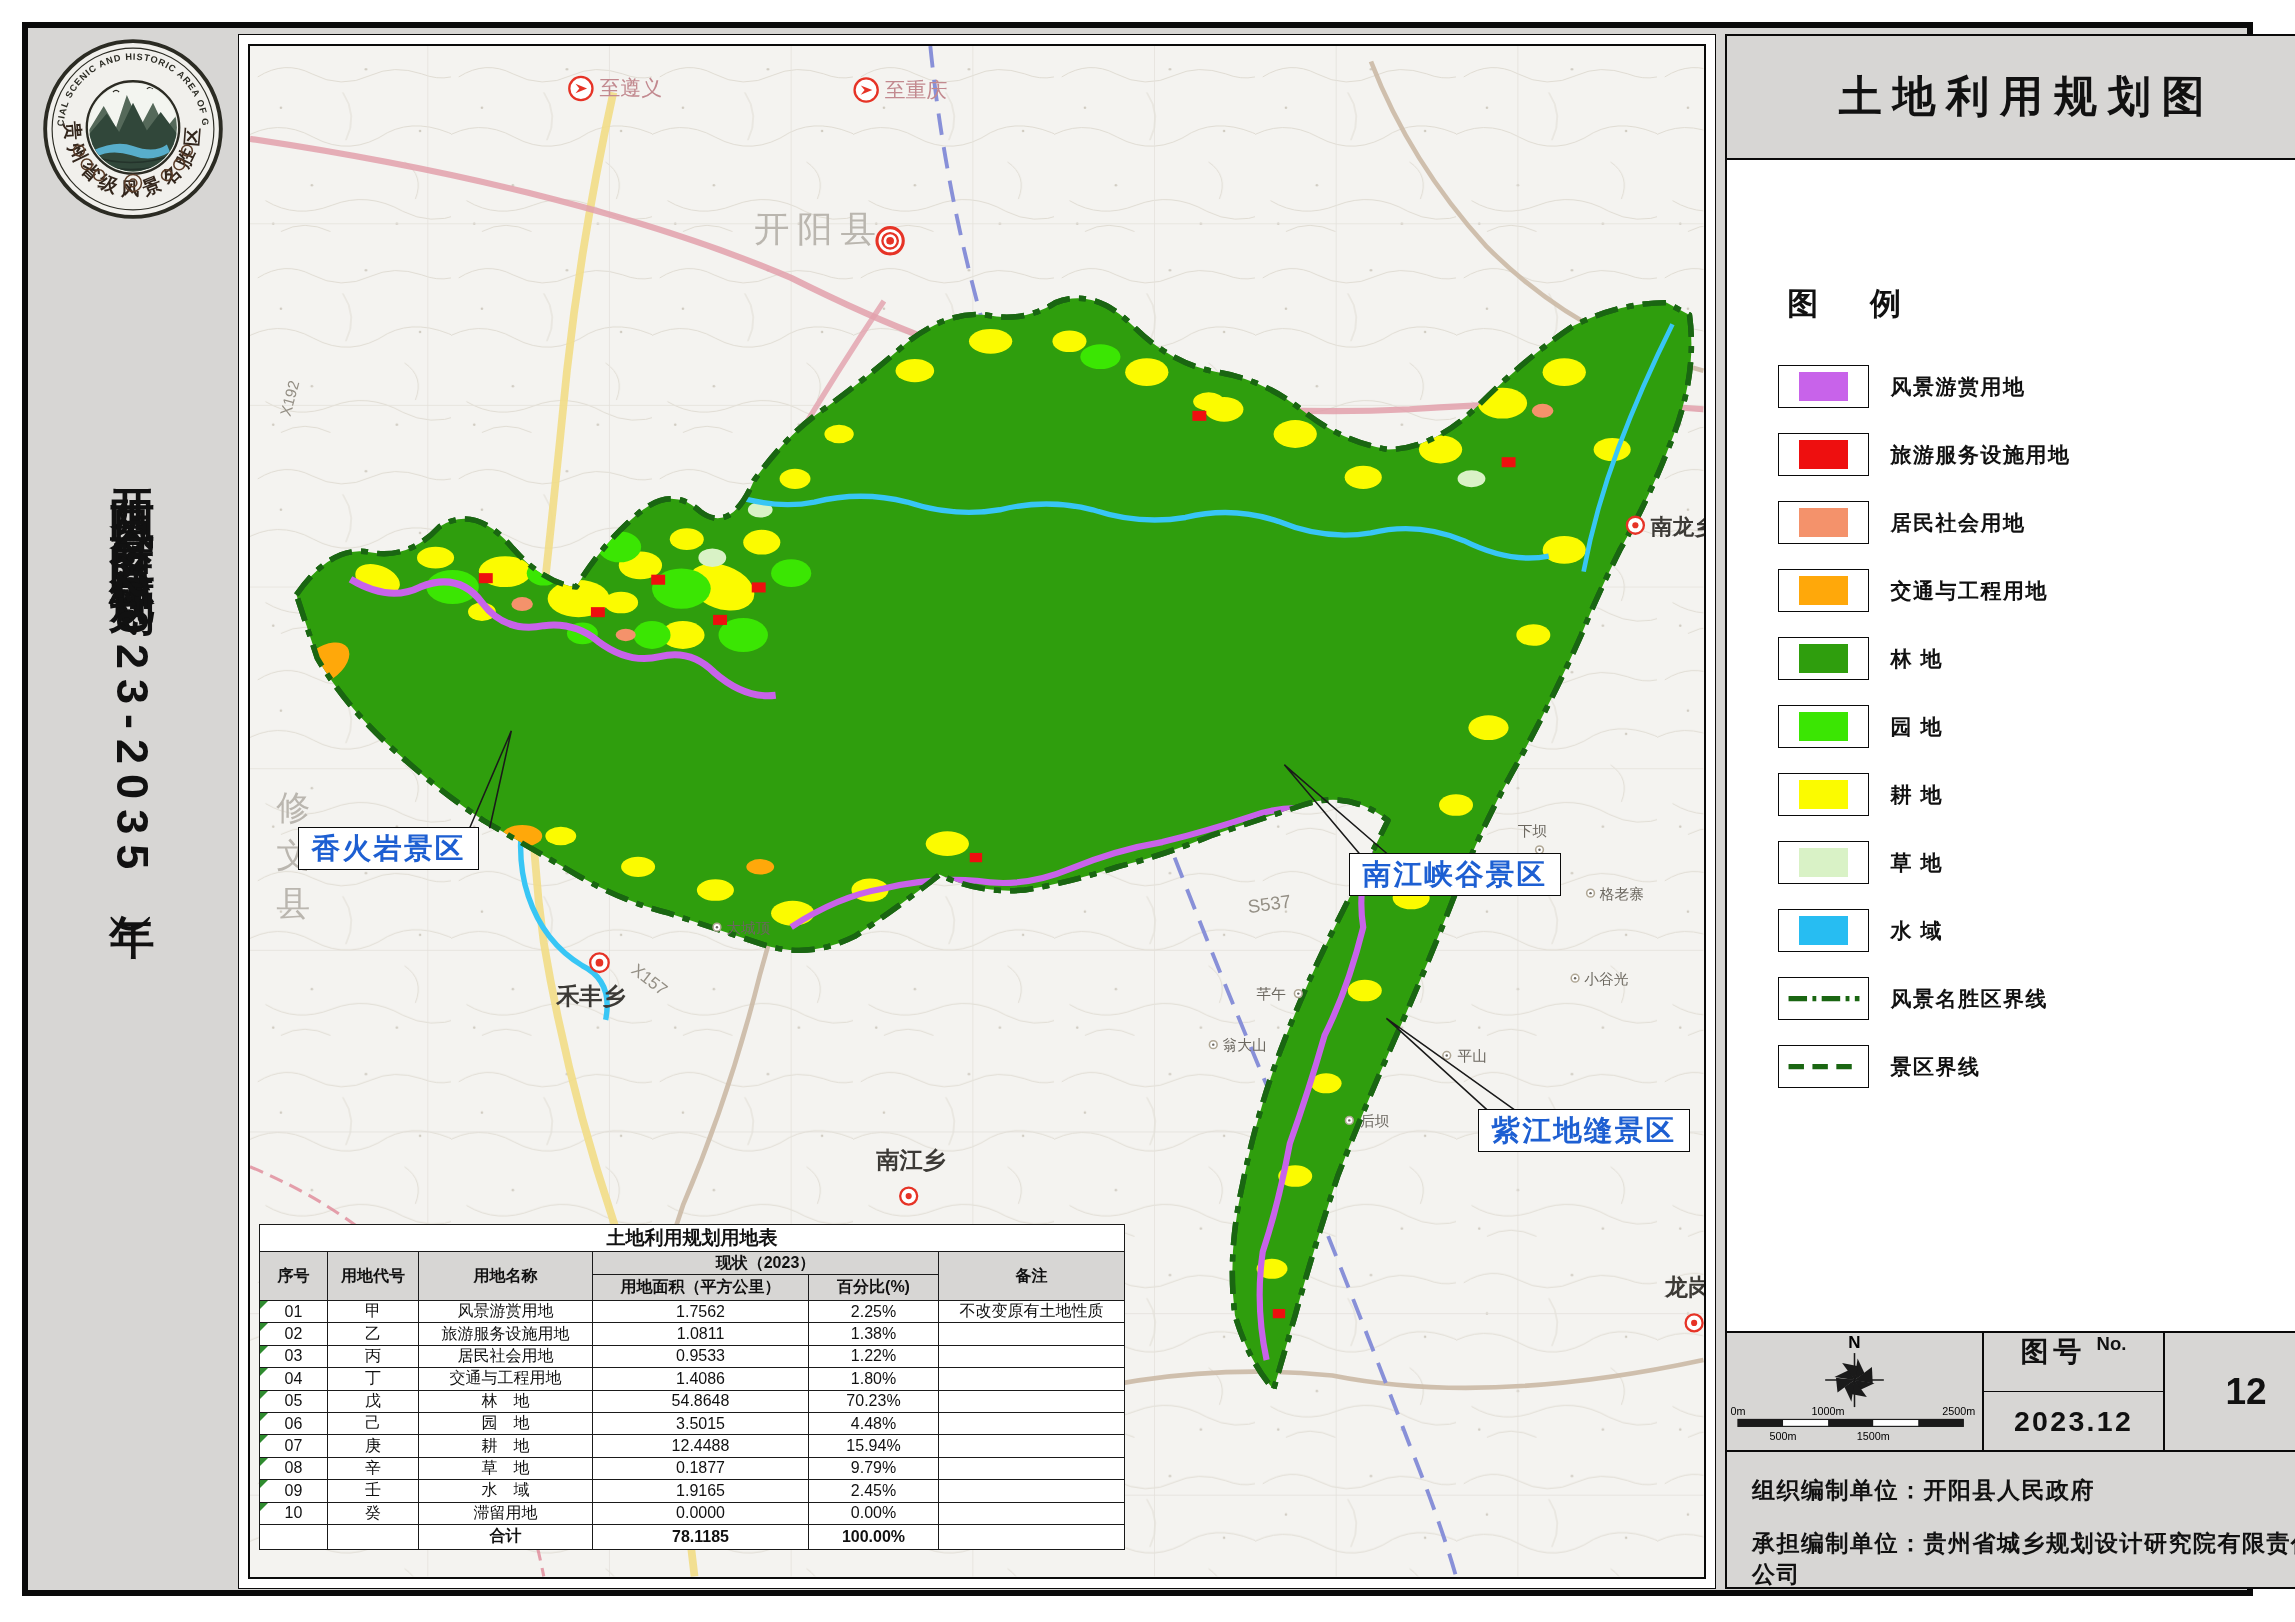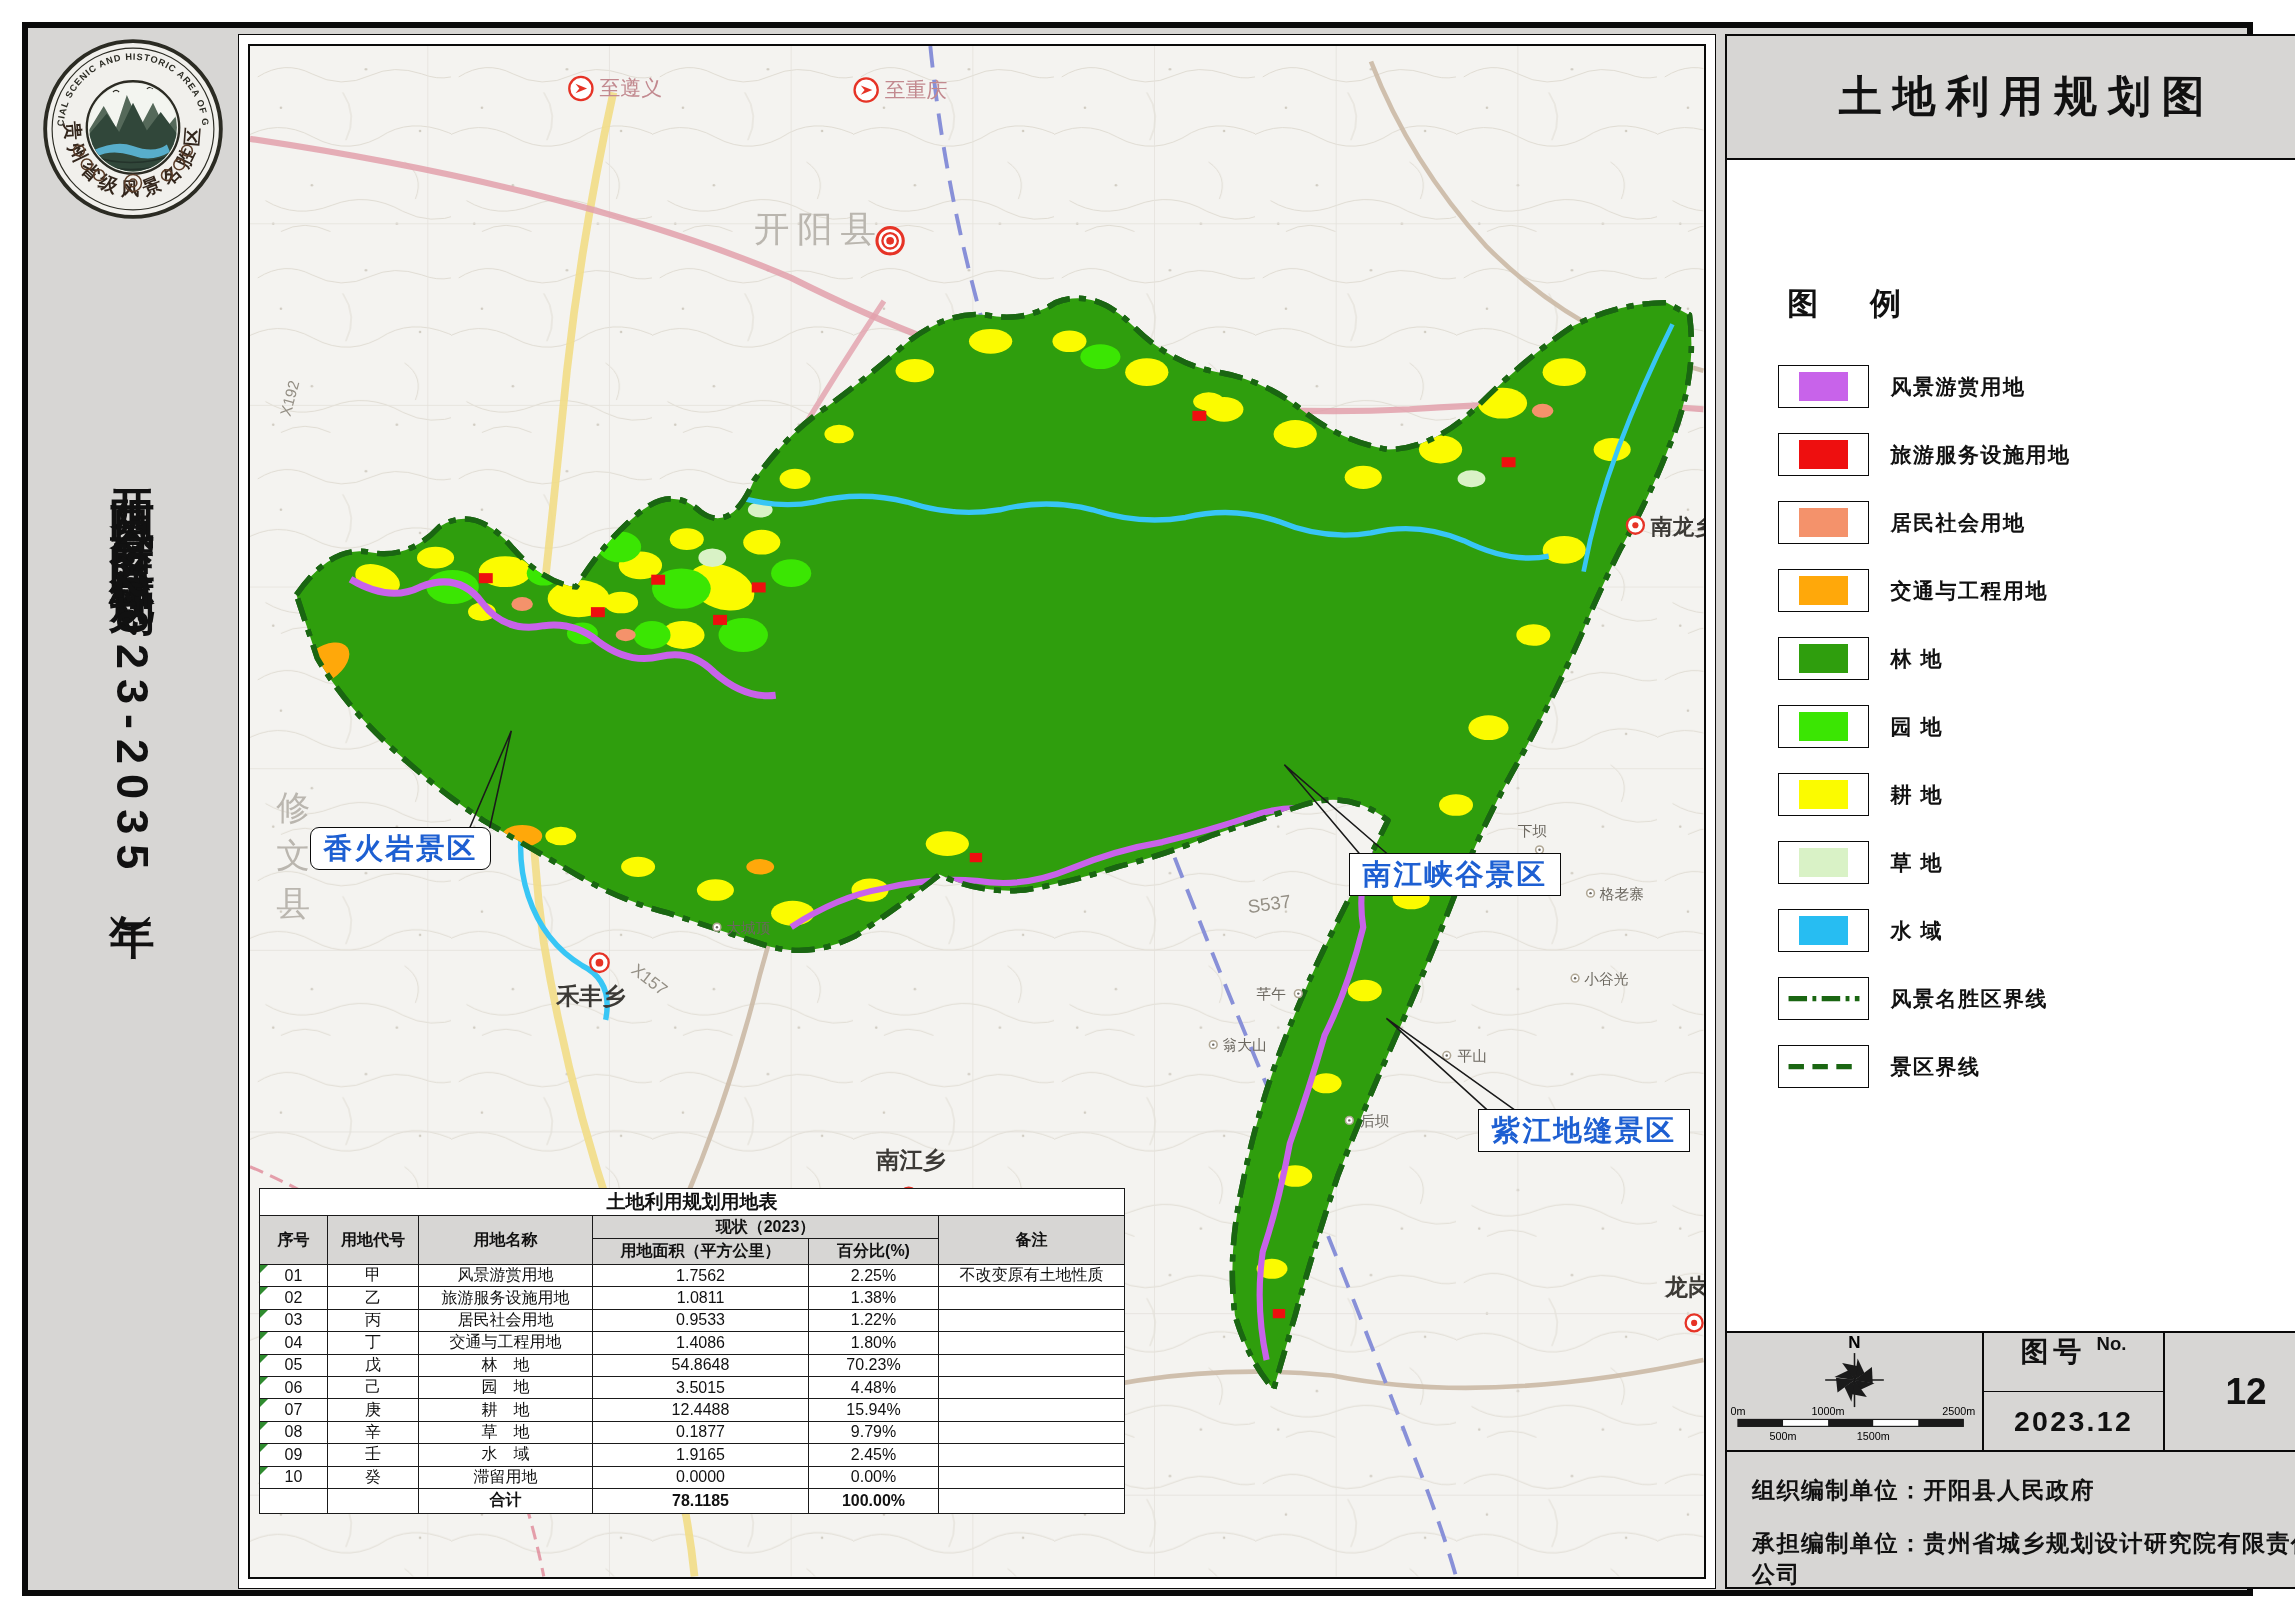--- a/index.html
+++ b/index.html
@@ -17,21 +17,21 @@
   .map-sheet{position:absolute;left:238px;top:34px;width:1478px;height:1555px;
       background:#fff;border:1.5px solid #0a0a0a;box-sizing:border-box;}
   .map-inner{position:absolute;left:9.3px;top:9.3px;right:9.3px;bottom:9.3px;
       border:2.3px solid #0a0a0a;overflow:hidden;background:#f4f3f0;}
   .map-inner>svg{display:block;width:100%;height:100%;}
   .region-label{position:absolute;background:#fff;border:1.5px solid #0a0a0a;
       color:#1d5fd2;font-size:28.5px;font-weight:700;line-height:1;
       padding:6.2px 12.3px;letter-spacing:2.3px;white-space:nowrap;z-index:4;}
 
   
-  .use-table{position:absolute;left:259px;top:1188px;width:865px;z-index:6;
+  .use-table{position:absolute;left:259px;top:1224px;width:865px;z-index:6;
       border-collapse:collapse;background:#fff;table-layout:fixed;}
   .use-table td,.use-table th{border:1.5px solid #1a1a1a;padding:0 3.1px;text-align:center;
       font-size:16px;color:#111;overflow:hidden;white-space:nowrap;position:relative;}
   .use-table .t-title{font-size:19px;font-weight:700;height:26px;}
   .use-table th{font-weight:700;background:#d7d6d4;}
   .use-table .hA{height:23px;padding-left:31px;} .use-table .hB{height:26px;}
   .use-table .dr{height:22.4px;margin-top:28px;}
   .use-table .tot td{font-weight:700;height:24px;}
   .use-table td.tri::before{content:"";position:absolute;left:0;top:0;
       border-top:8.5px solid #2f8b2f;border-right:8.5px solid transparent;}
@@ -317,21 +317,21 @@
             <circle cx="1868" cy="1652" r="4" fill="#e63326"></circle>
         </g>
 
         <g fill="none" stroke="#1a1a1a" stroke-width="2">
           <path d="M284,1012 L338,886 L310,1012"></path>
           <path d="M1436,1046 L1338,930 L1472,1046"></path>
           <path d="M1602,1378 L1470,1258 L1638,1378"></path>
         </g>
       </svg>
 
-      <div class="region-label" style="left:60px;top:781px;border-radius:9px;">香火岩景区</div>
+      <div class="region-label" style="left:48px;top:781px;">香火岩景区</div>
       <div class="region-label" style="left:1099px;top:807px;">南江峡谷景区</div>
       <div class="region-label" style="left:1228px;top:1063px;">紫江地缝景区</div>
     </div>
   </div>
 
   <table class="use-table">
     <colgroup>
         <col style="width:68px">
         <col style="width:91px">
         <col style="width:174px">

